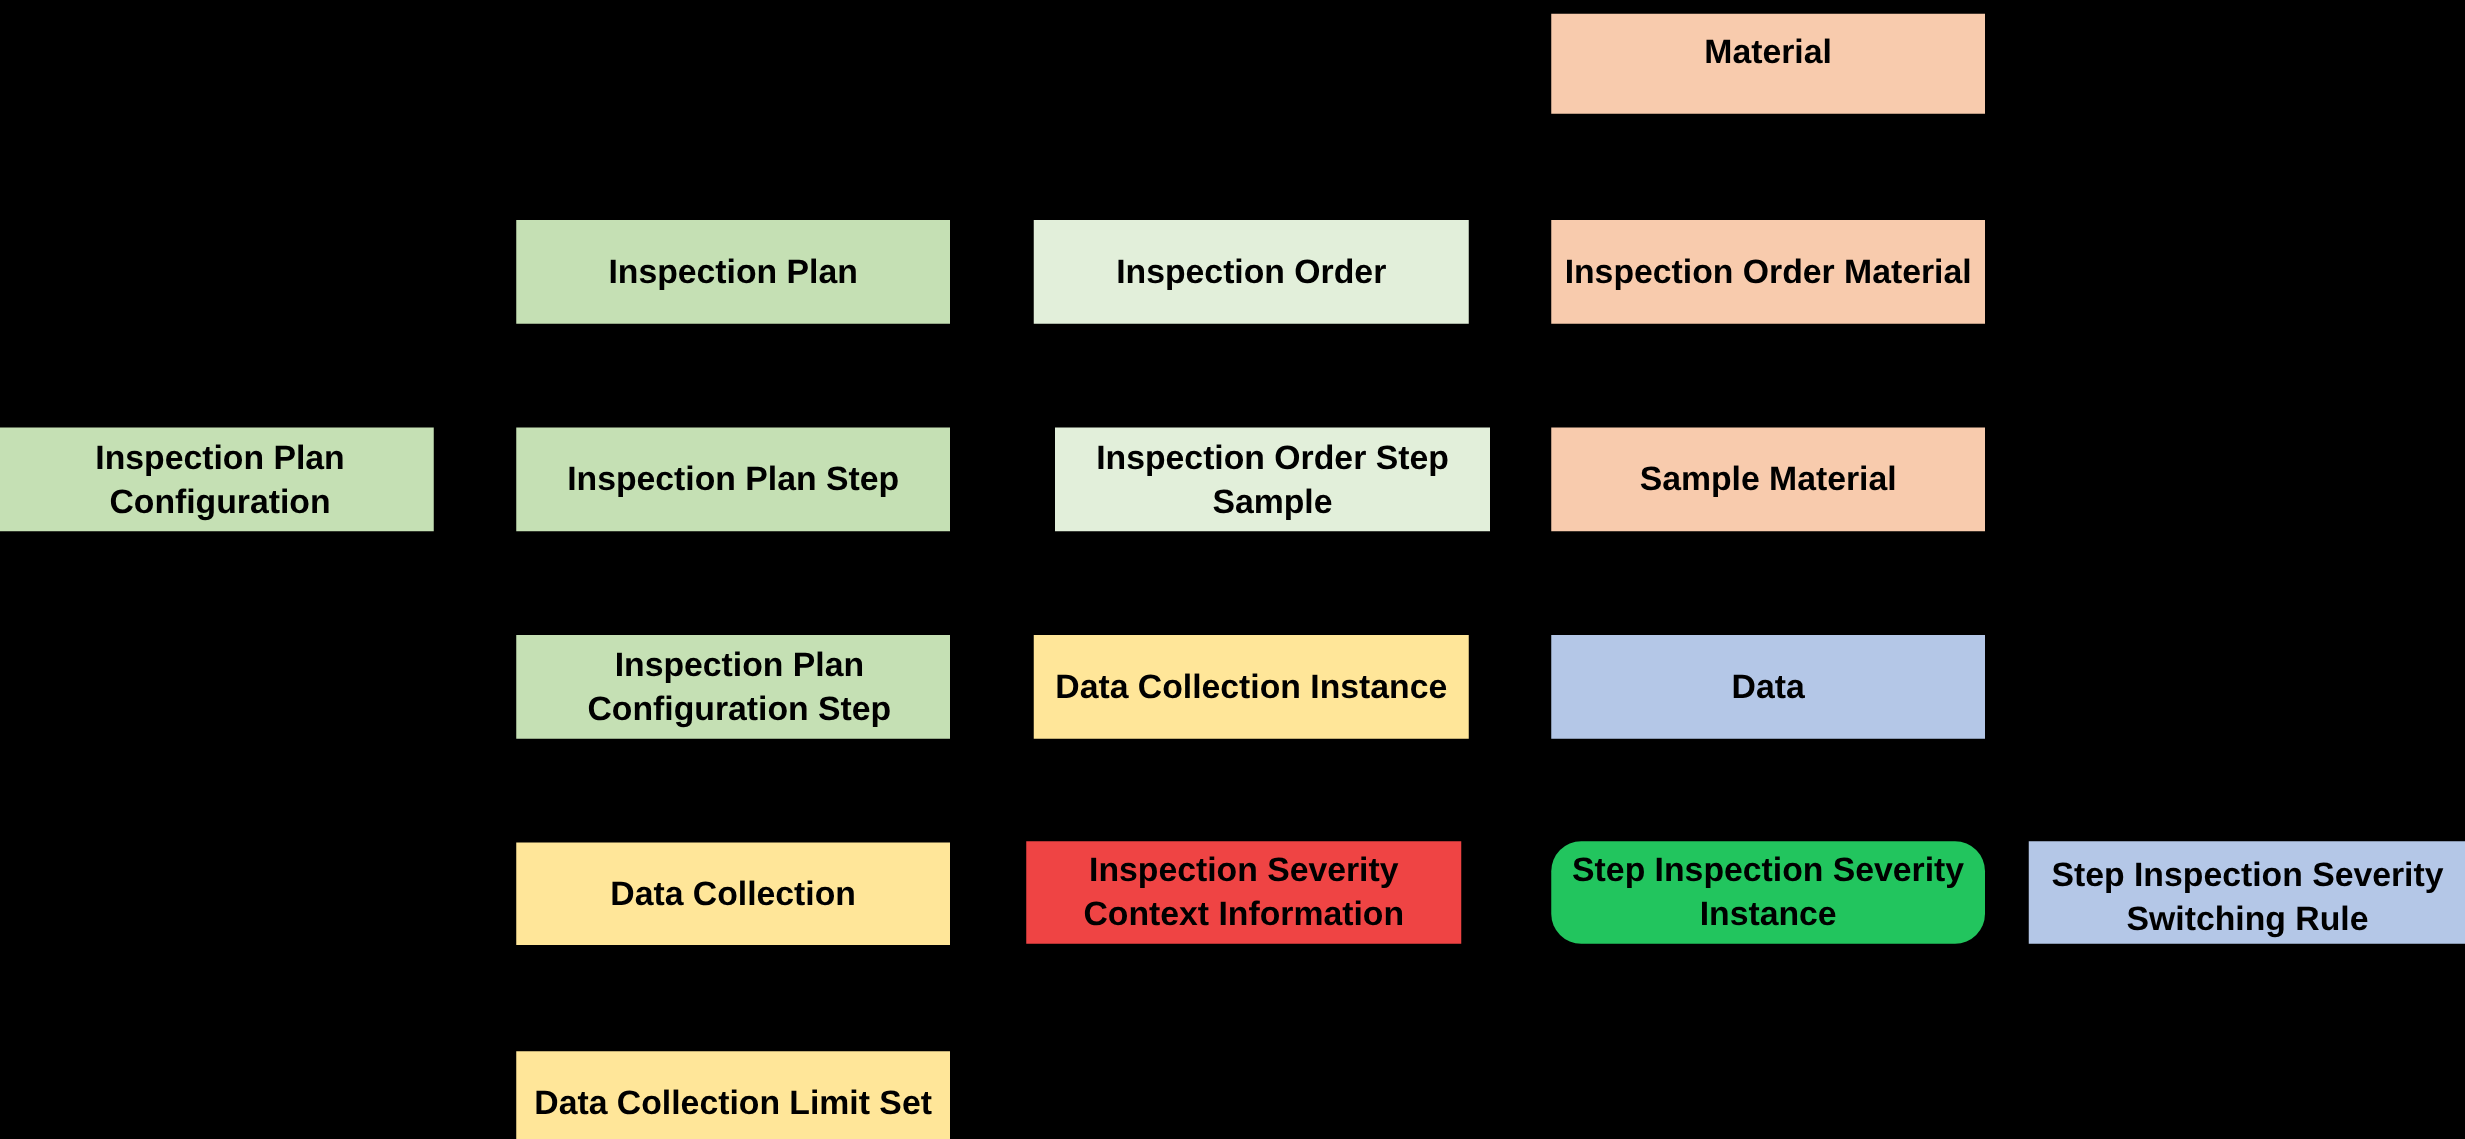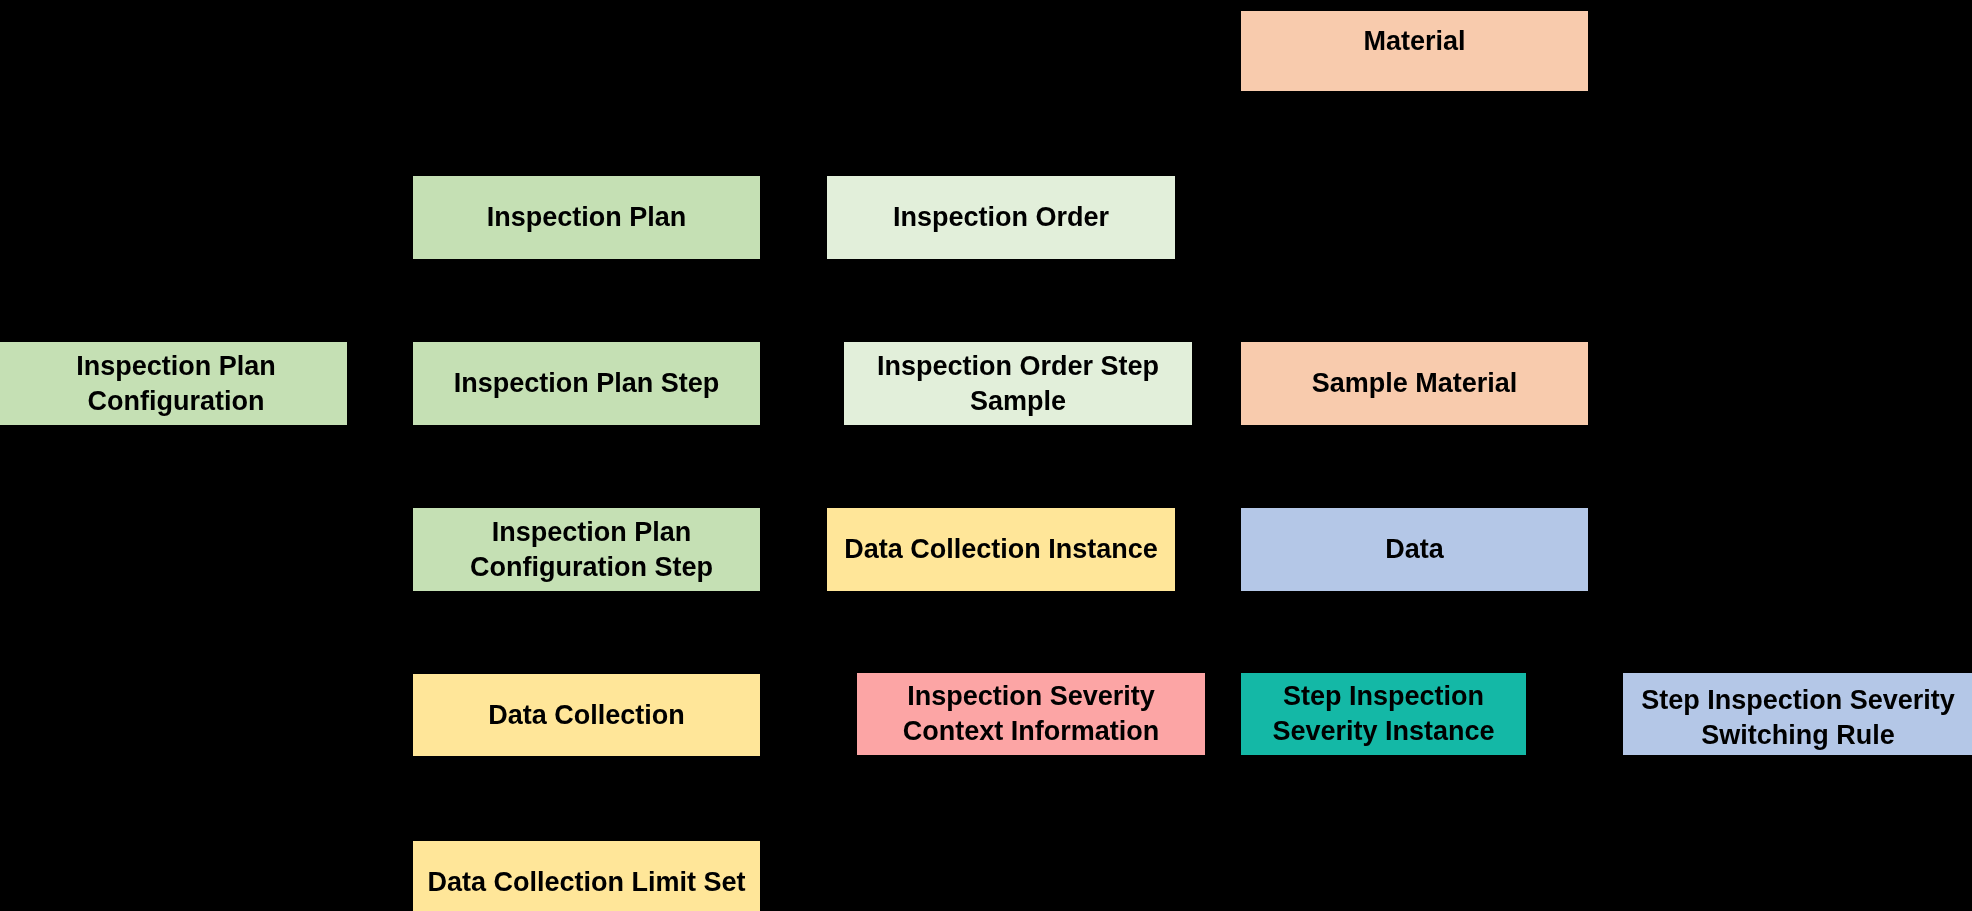--- a/index.html
+++ b/index.html
@@ -41,20 +41,23 @@
 <div id="canvas">
     <div class="node" style="left: 1241px; top: -19px; width: 347px; height: 99px; background: rgb(248, 203, 173);">
       <span class="node-label">Material</span>
     </div>
     <div class="node" style="left: 413px; top: 165px; width: 347px; height: 83px; background: rgb(197, 224, 180);">
       <span class="node-label">Inspection Plan</span>
     </div>
     <div class="node" style="left: 827px; top: 165px; width: 348px; height: 83px; background: rgb(226, 239, 218);">
       <span class="node-label">Inspection Order</span>
     </div>
+    <div class="node" style="left: 1241px; top: 165px; width: 347px; height: 83px; background: rgb(248, 203, 173);">
+      <span class="node-label">Inspection Order Material</span>
+    </div>
     <div class="node" style="left: -1px; top: 331px; width: 348px; height: 83px; background: rgb(197, 224, 180); padding-left: 16px;">
       <span class="node-label">Inspection Plan Configuration</span>
     </div>
     <div class="node" style="left: 413px; top: 331px; width: 347px; height: 83px; background: rgb(197, 224, 180); text-align: center;">
       <span class="node-label">Inspection Plan Step</span>
     </div>
     <div class="node" style="left: 844px; top: 331px; width: 348px; height: 83px; background: rgb(226, 239, 218);">
       <span class="node-label">Inspection Order Step Sample</span>
     </div>
     <div class="node" style="left: 1241px; top: 331px; width: 347px; height: 83px; background: rgb(248, 203, 173);">
@@ -65,24 +68,24 @@
     </div>
     <div class="node" style="left: 827px; top: 497px; width: 348px; height: 83px; background: rgb(255, 230, 153);">
       <span class="node-label">Data Collection Instance</span>
     </div>
     <div class="node" style="left: 1241px; top: 497px; width: 347px; height: 83px; background: rgb(180, 199, 231);">
       <span class="node-label">Data</span>
     </div>
     <div class="node" style="left: 413px; top: 663px; width: 347px; height: 82px; background: rgb(255, 230, 153);">
       <span class="node-label">Data Collection</span>
     </div>
-    <div class="node" style="left: 857px; top: 662px; width: 348px; height: 82px; background: #fca5a5;">
+    <div class="node" style="left: 821px; top: 662px; width: 348px; height: 82px; background: #ef4444;">
       <span class="node-label">Inspection Severity Context Information</span>
     </div>
-    <div class="node" style="left: 1241px; top: 662px; width: 285px; height: 82px; background: #14b8a6;">
+    <div class="node" style="left: 1241px; top: 662px; width: 347px; height: 82px; background: #22c55e; border-radius: 24px;">
       <span class="node-label">Step Inspection Severity Instance</span>
     </div>
     <div class="node" style="left: 1623px; top: 662px; width: 350px; height: 82px; background: rgb(180, 199, 231); align-items: flex-end;">
       <span class="node-label">Step Inspection Severity Switching Rule</span>
     </div>
     <div class="node" style="left: 413px; top: 830px; width: 347px; height: 82px; background: rgb(255, 230, 153);">
       <span class="node-label">Data Collection Limit Set</span>
     </div>
   </div>
 

